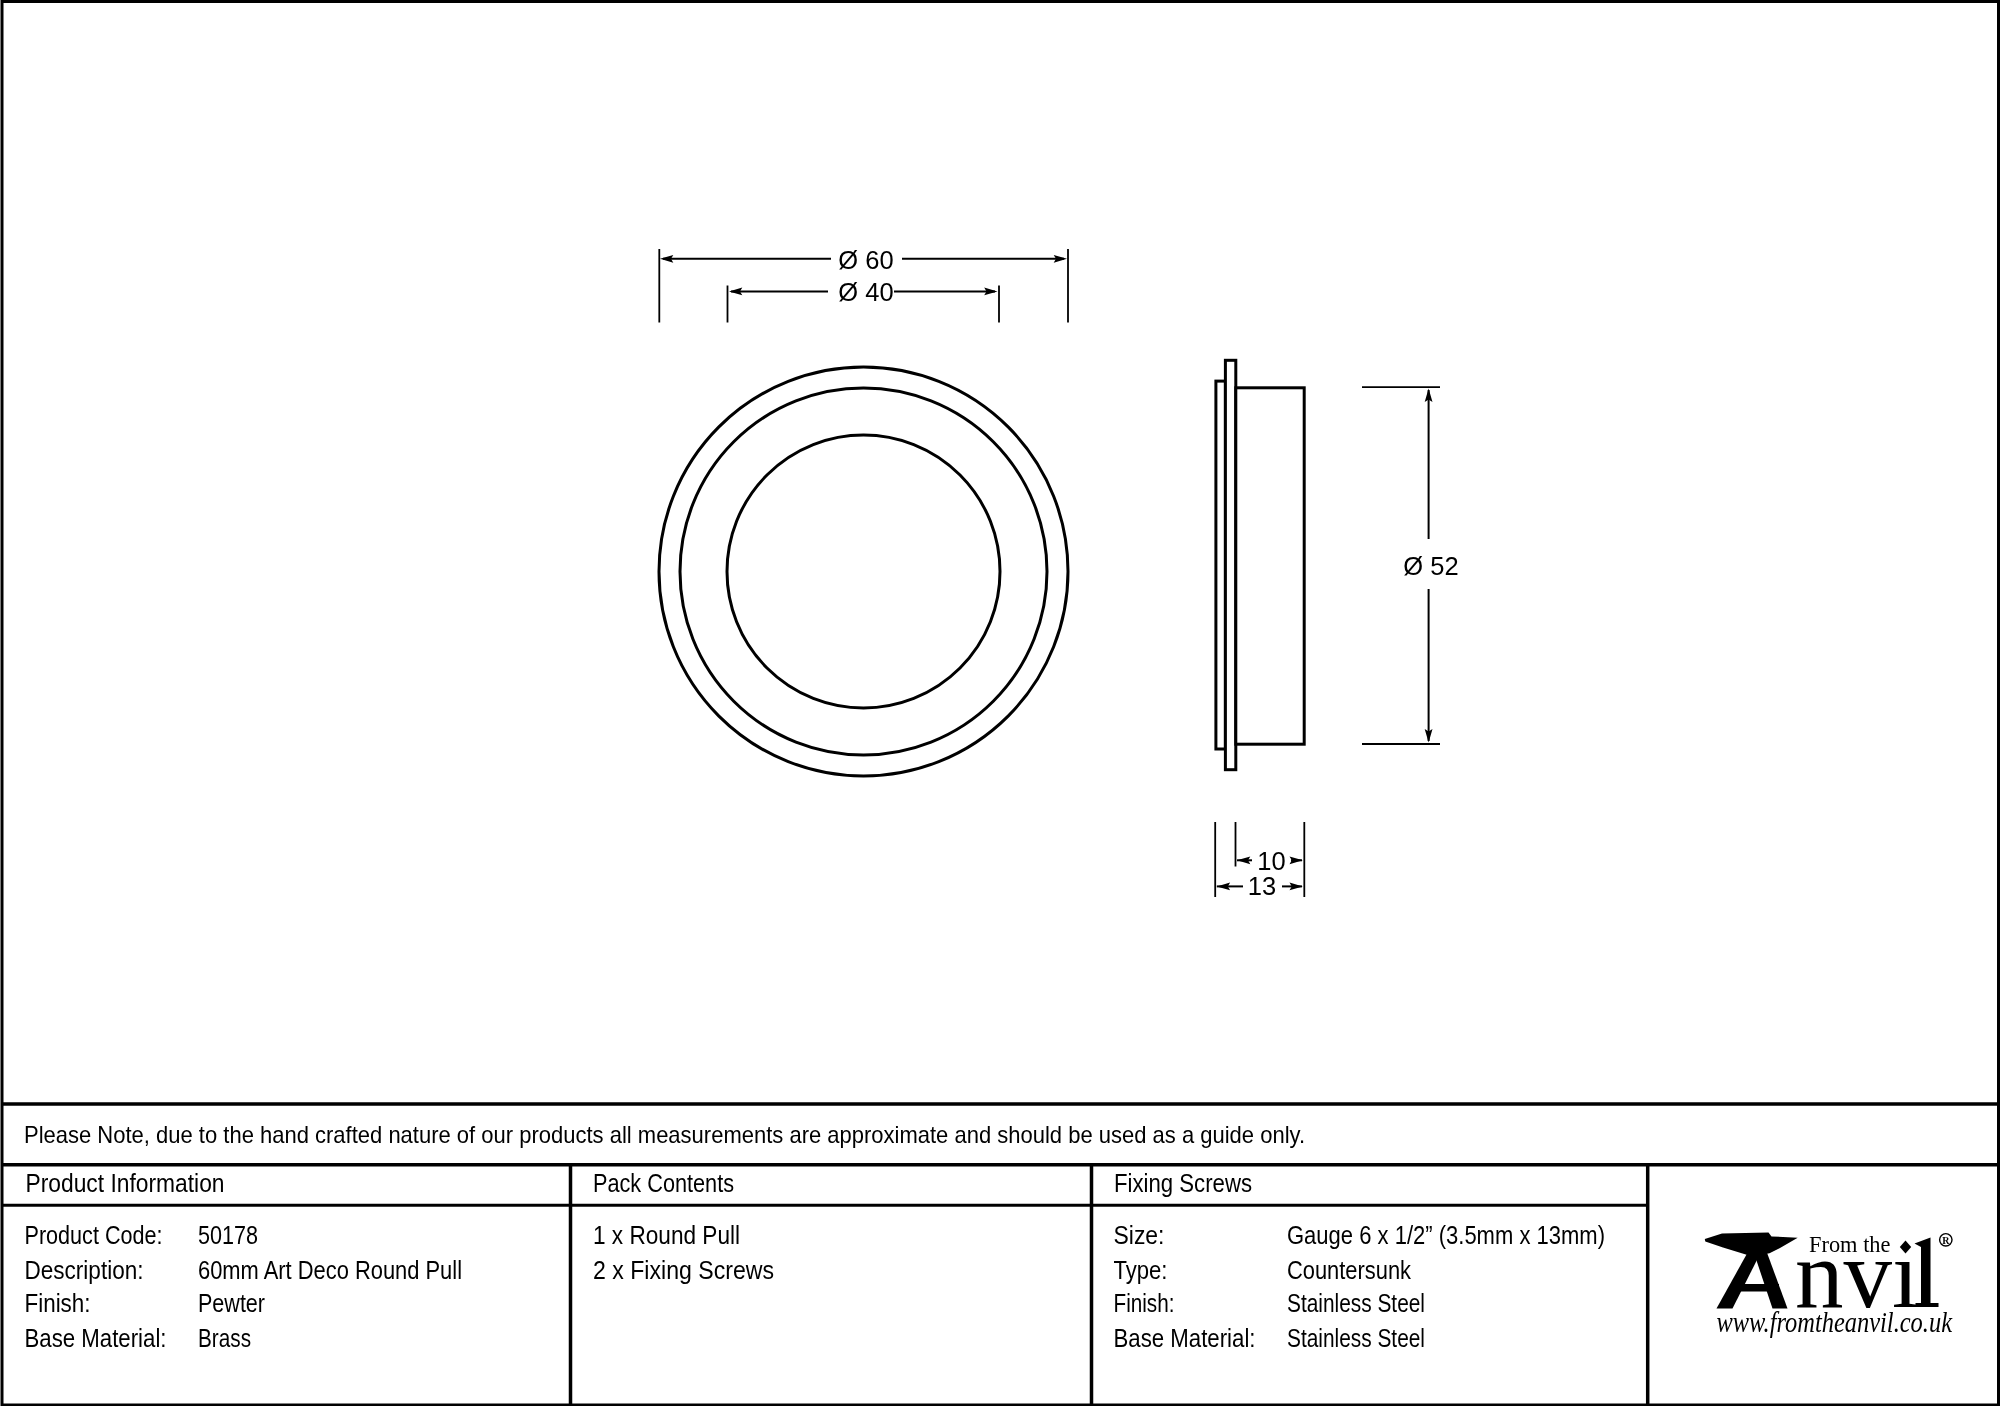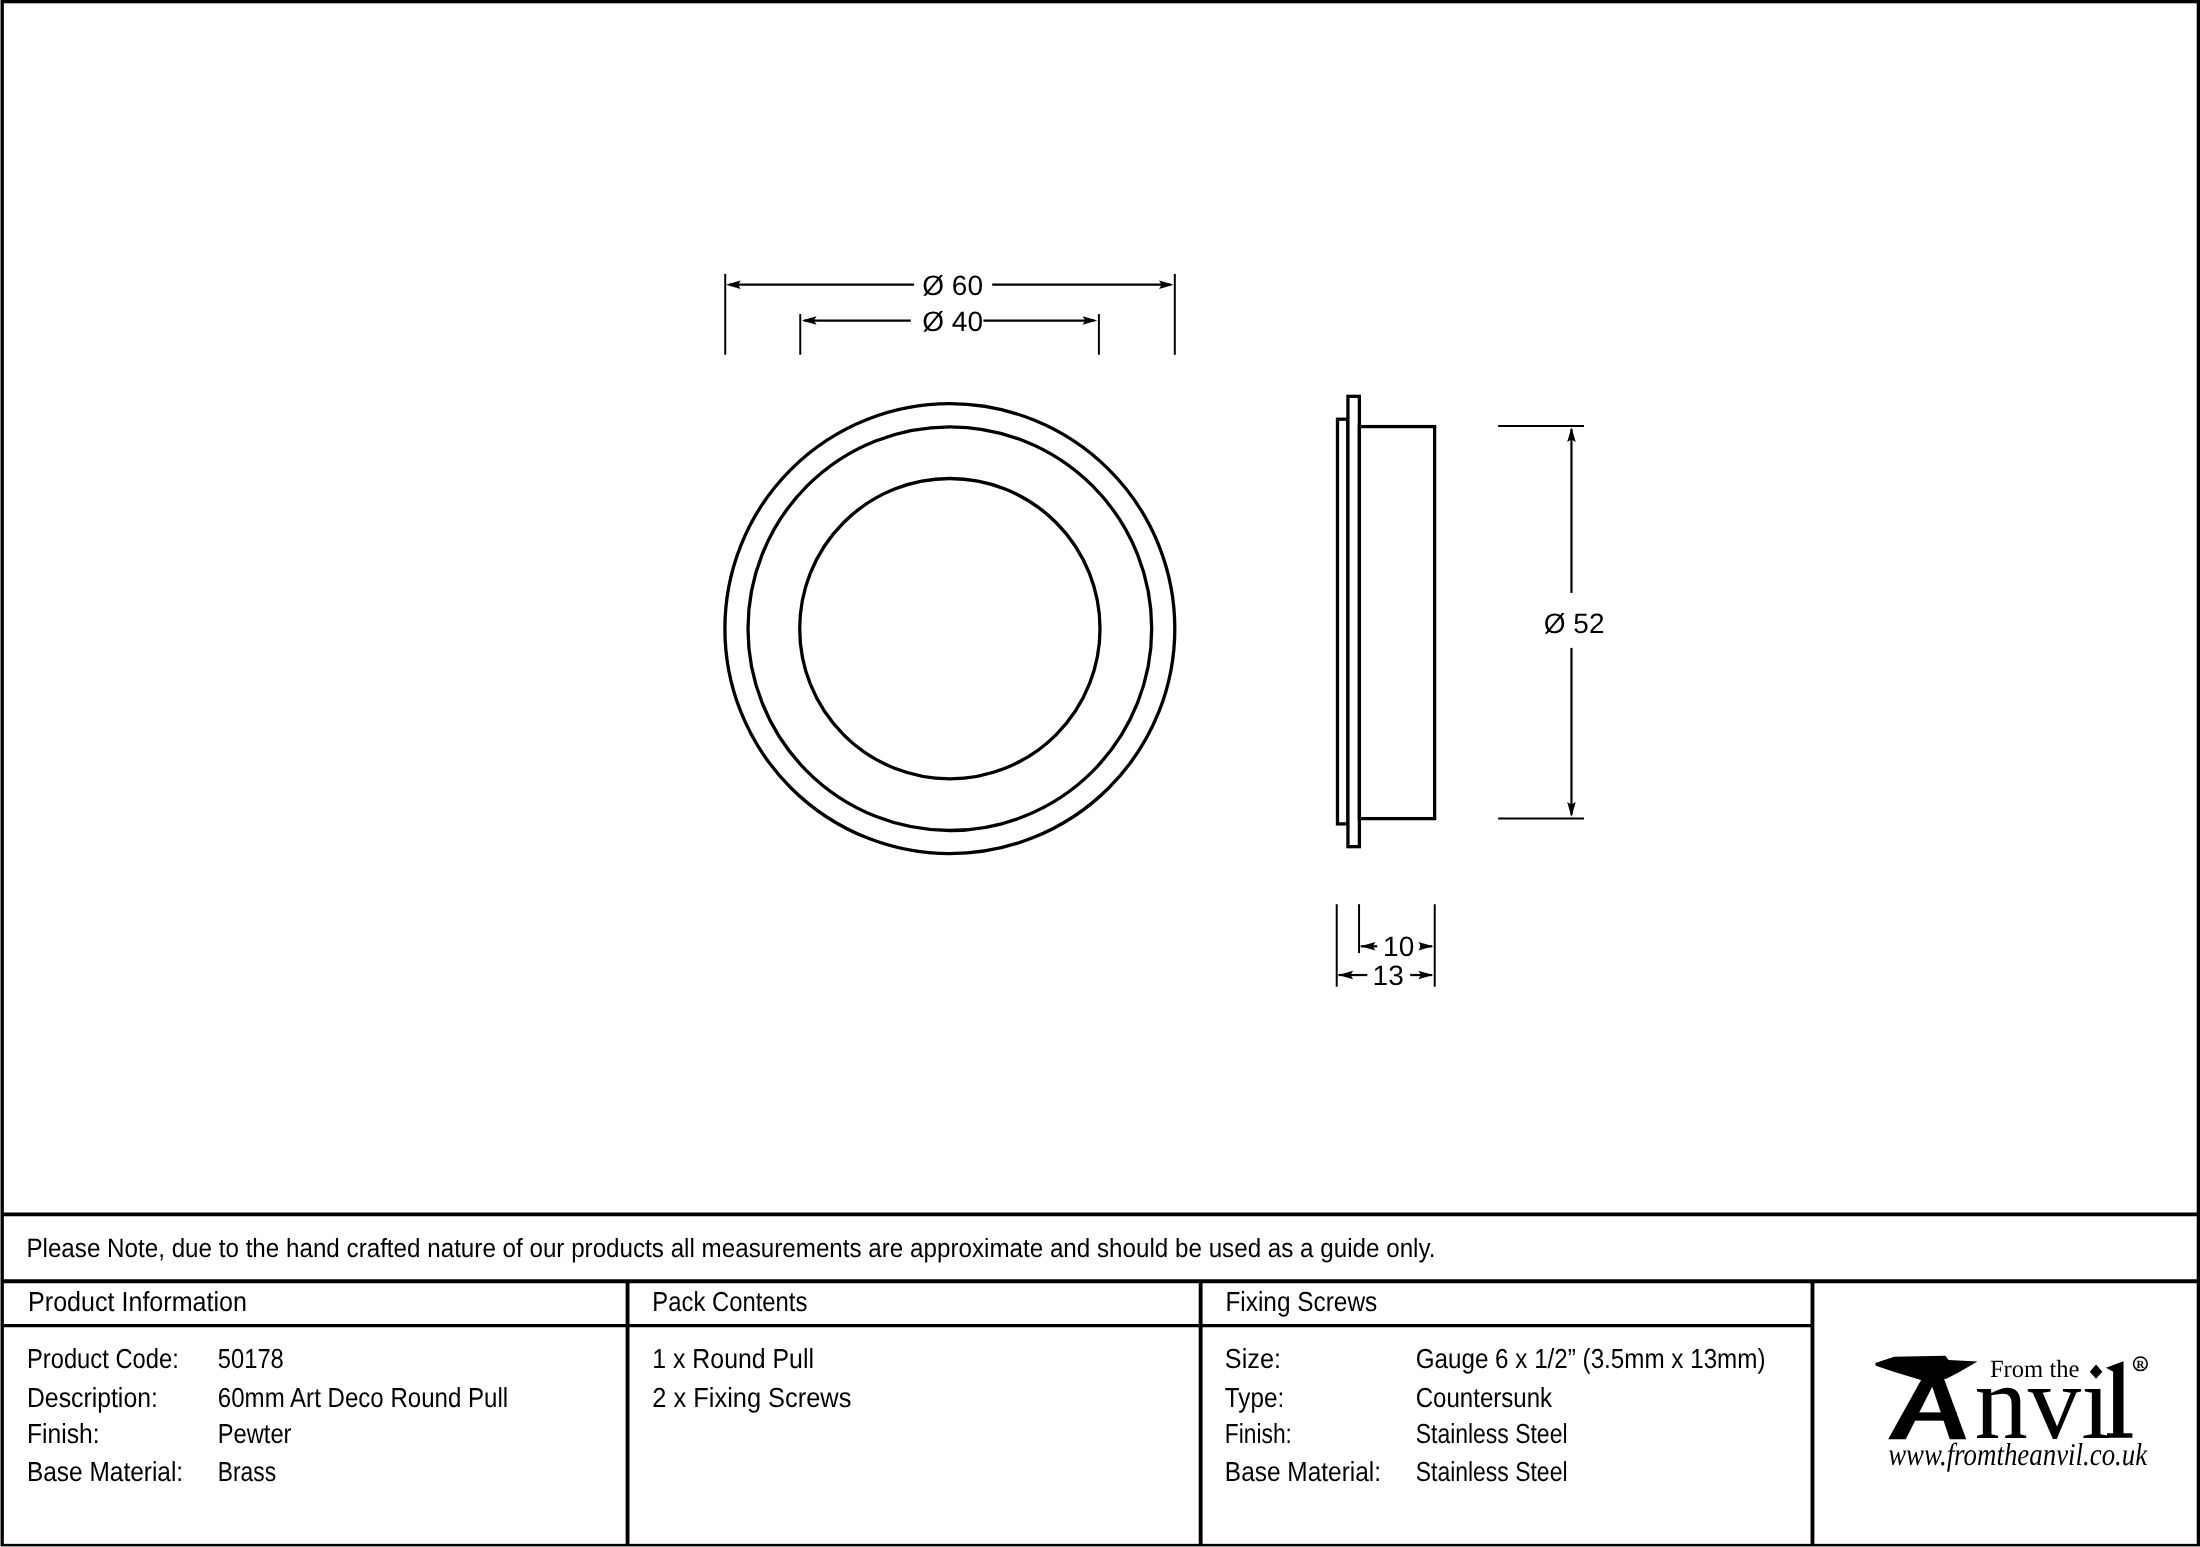--- a/index.html
+++ b/index.html
@@ -1,16 +1,16 @@
 <!DOCTYPE html>
 <html><head>
 <meta charset="utf-8">
 <style>
   html,body{margin:0;padding:0;background:#fff;}
-  #page{position:relative;width:2000px;height:1406px;background:#0f766e;overflow:hidden;}
+  #page{position:relative;width:2000px;height:1406px;background:#737373;overflow:hidden;}
   svg{position:absolute;left:0;top:0;}
   text{font-family:"Liberation Sans",sans-serif;fill:#000;}
   .serif{font-family:"Liberation Serif",serif;}
 </style>
 </head>
 <body>
 <div id="page">
 <svg width="2000" height="1406" viewBox="0 0 2000 1406">
   <rect x="0" y="0" width="2000" height="1406" fill="#ffffff"></rect>
 

